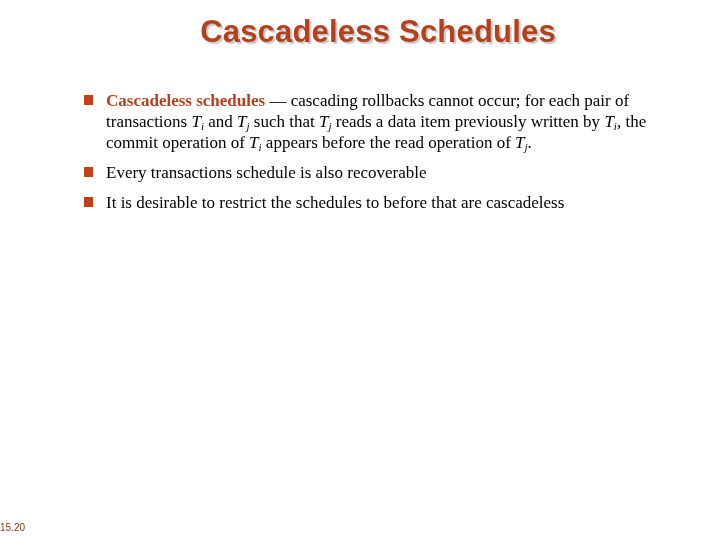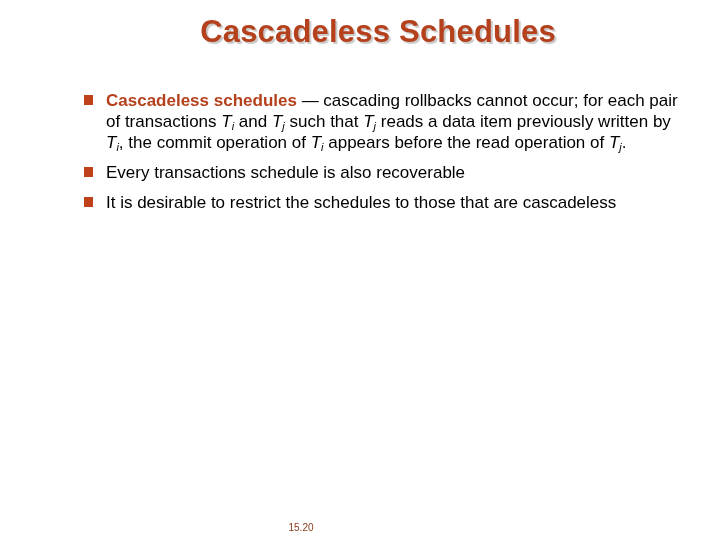--- a/index.html
+++ b/index.html
@@ -6,49 +6,49 @@
   body {
     width: 720px; height: 540px; background: #ffffff; position: relative; overflow: hidden;
     font-family: "Liberation Sans", sans-serif;
   }
   .title {
     position: absolute; left: 0; top: 14px; width: 756px; text-align: center;
     font-size: 31px; font-weight: bold; color: #b5401c;
     text-shadow: 2px 2px 1px #c9c9c9;
     letter-spacing: 0.2px;
   }
-  .bullets { position: absolute; left: 84px; top: 90px; width: 600px; }
+  .bullets { position: absolute; left: 84px; top: 90px; width: 600px; font-family: Liberation Serif, serif; }
   .bullet {
     position: relative; padding-left: 22px; font-size: 17px; line-height: 21px;
     color: #000; margin-bottom: 9px;
   }
   .bullet .marker {
     position: absolute; left: 0; top: 5px; width: 9px; height: 10px; background: #c0401a;
   }
   .term { color: #b5401c; font-weight: bold; }
   .T { font-style: italic; }
   sub { font-size: 11px; vertical-align: -3px; font-style: italic; line-height: 0; }
   .pagenum {
-    position: absolute; left: 0; width: 602px; top: 522px; text-align: center;
+    position: absolute; left: 0; width: 602px; top: 522px; 
     font-size: 10px; color: #8b3a1a;
   }
 </style>
 </head>
 <body>
 
 <div class="title">Cascadeless Schedules</div>
 
 <div class="bullets">
   <div class="bullet">
     <span class="marker"></span>
     <span class="term">Cascadeless schedules</span><span> — cascading rollbacks cannot occur; for each pair of transactions </span><span class="T">T</span><sub>i</sub><span> and </span><span class="T">T</span><sub>j</sub><span> such that </span><span class="T">T</span><sub>j</sub><span> reads a data item previously written by </span><span class="T">T</span><sub>i</sub><span>, the commit operation of </span><span class="T">T</span><sub>i</sub><span> appears before the read operation of </span><span class="T">T</span><sub>j</sub><span>.</span>
   </div>
   <div class="bullet">
     <span class="marker"></span>
     <span>Every transactions schedule is also recoverable</span>
   </div>
   <div class="bullet">
     <span class="marker"></span>
-    <span>It is desirable to restrict the schedules to those that are cascadeless</span>
+    <span>It is desirable to restrict the schedules to before that are cascadeless</span>
   </div>
 </div>
 
 <div class="pagenum">15.20</div>
 
 </body></html>

